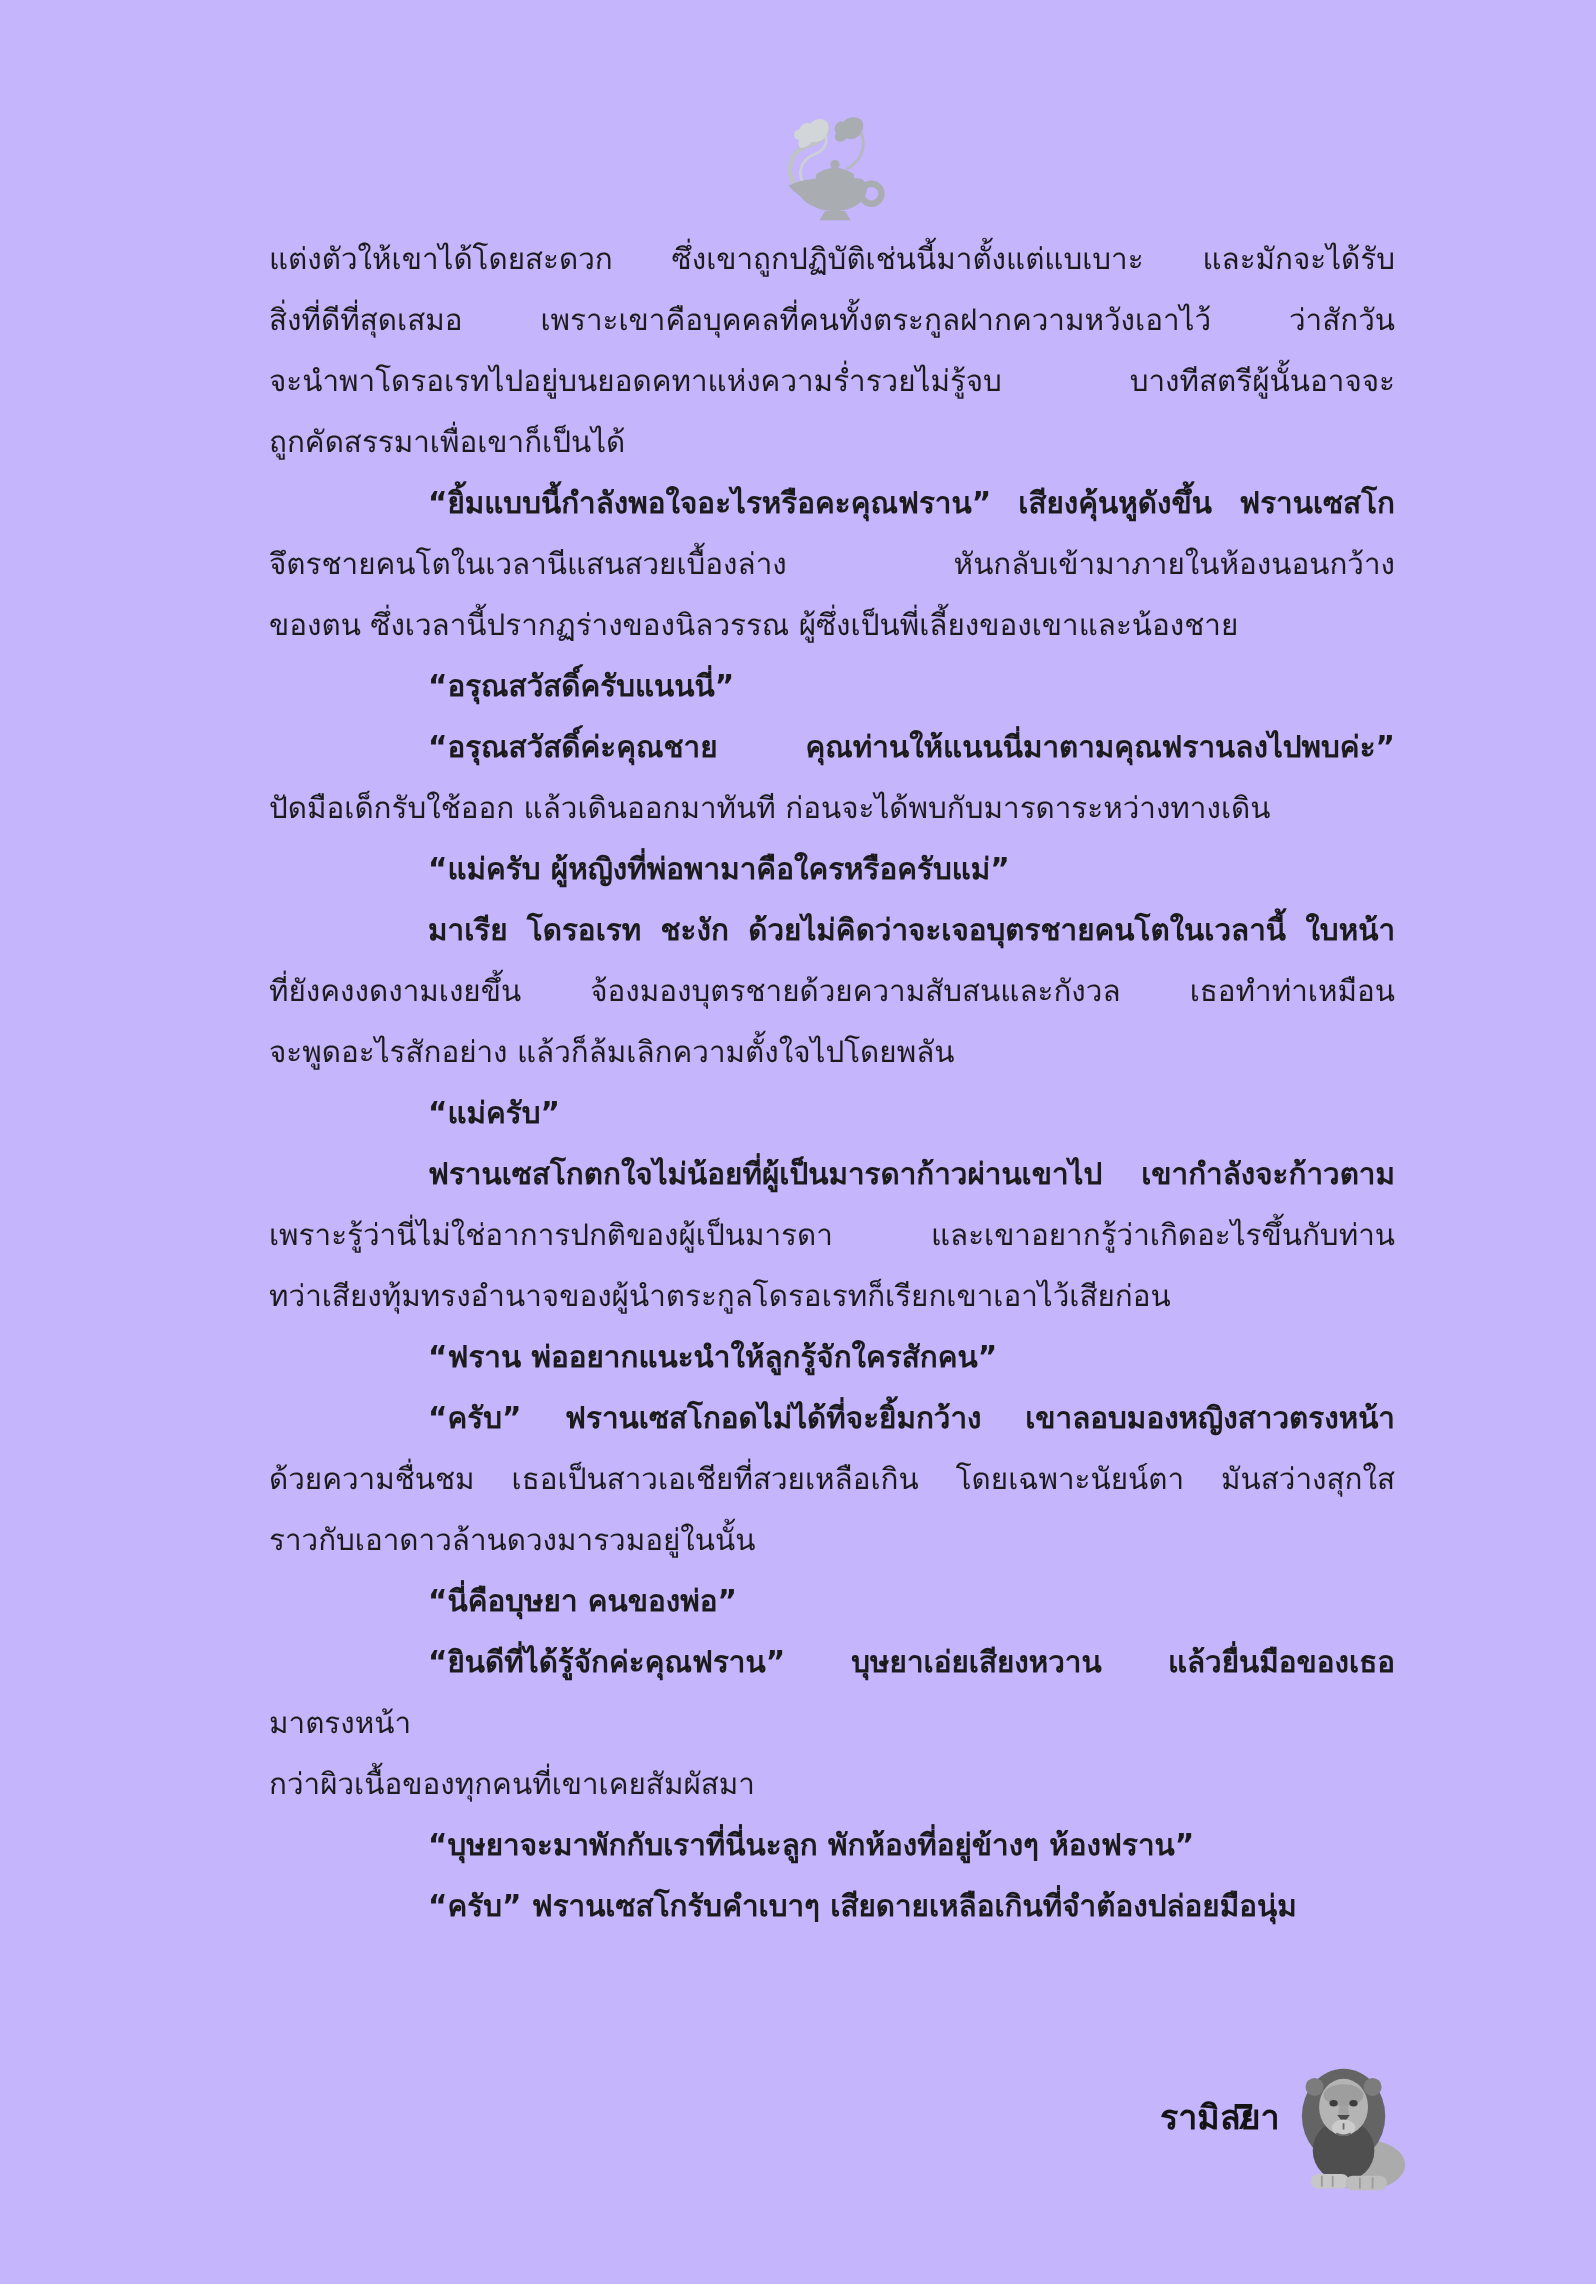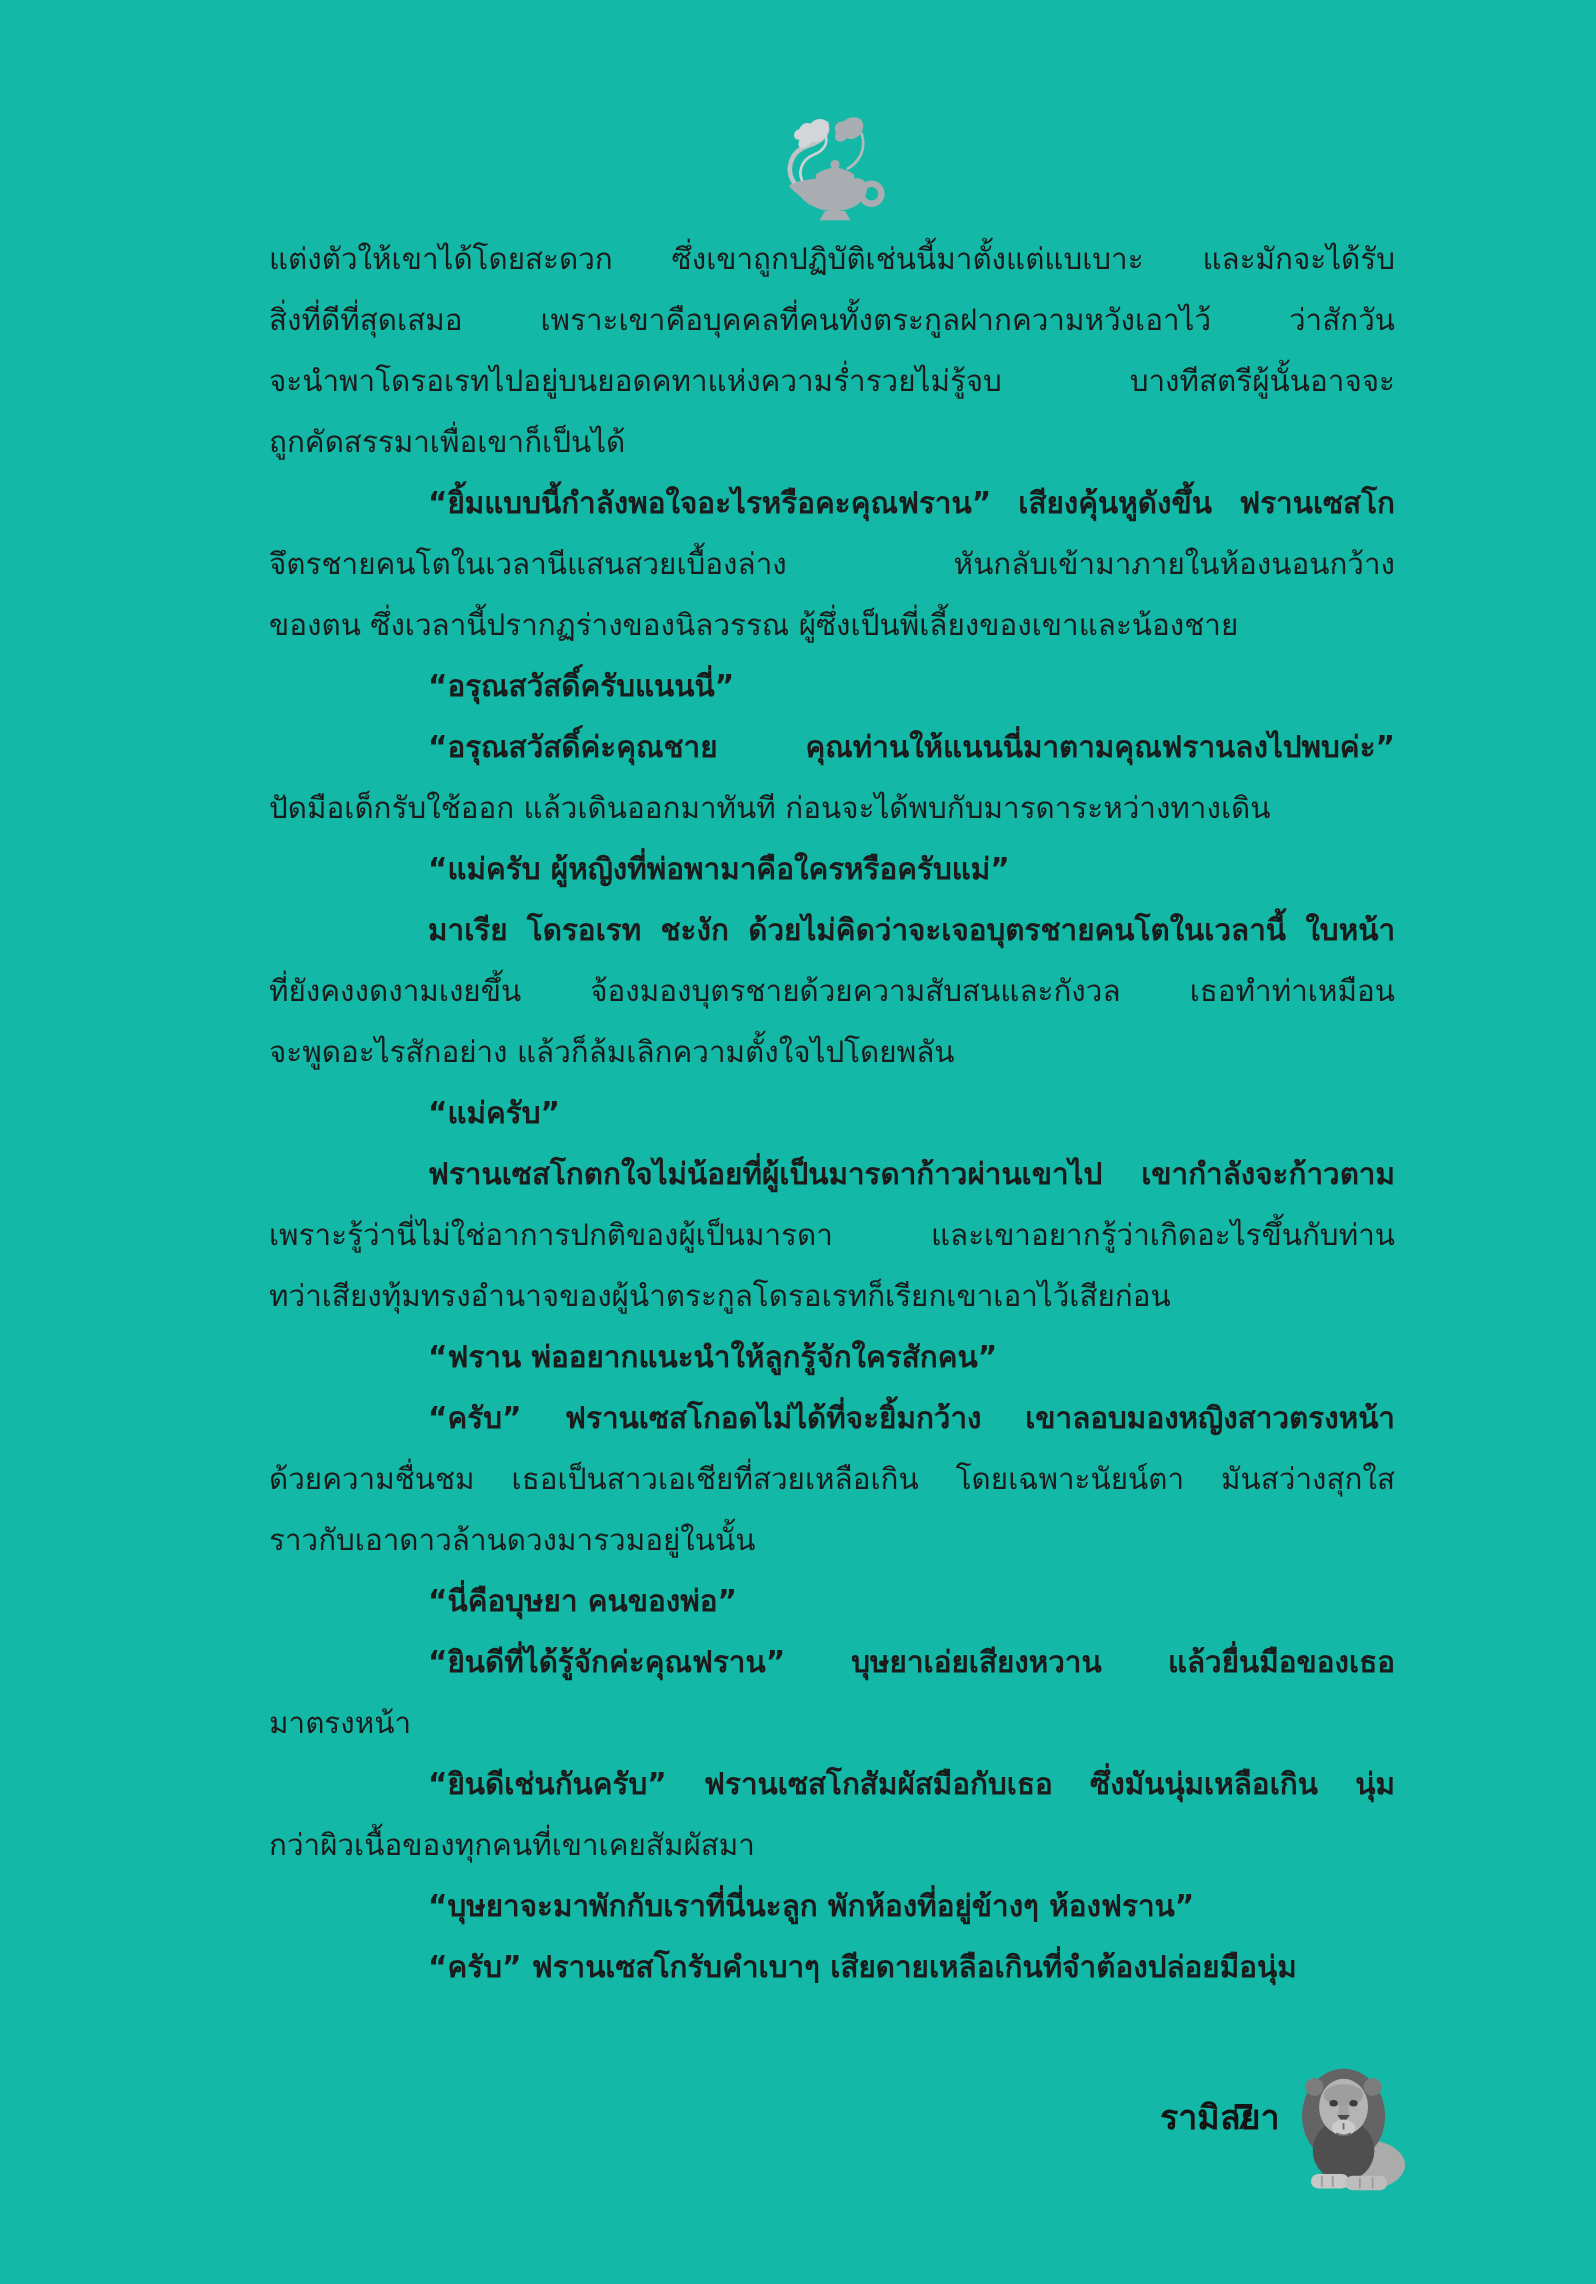--- a/index.html
+++ b/index.html
@@ -3,21 +3,21 @@
 <meta charset="utf-8">
 <style>
   html, body { margin:0; padding:0; }
   body {
     width:1597px; height:2285px;
     background:#ffffff;
     font-family:"DejaVu Sans","Liberation Sans",sans-serif;
     position:relative;
     overflow:hidden;
   }
-  .page { position:absolute; inset:0; background:#14b8a6;padding-left:44px; }
+  .page { position:absolute; inset:0; background:#c4b5fd;padding-left:44px; }
 
   
   .lamp {
     position:absolute; left:783px; top:109px;
     width:104px; height:113px;
   }
 
   
   .text-block {
     position:absolute; left:269px; top:229px; width:1126px;
@@ -87,21 +87,20 @@
       <div class="line fill indent">ฟรานเซสโกตกใจไม่น้อยที่ผู้เป็นมารดาก้าวผ่านเขาไป เขากำลังจะก้าวตาม</div>
       <div class="line fill">เพราะรู้ว่านี่ไม่ใช่อาการปกติของผู้เป็นมารดา และเขาอยากรู้ว่าเกิดอะไรขึ้นกับท่าน</div>
       <div class="line">ทว่าเสียงทุ้มทรงอำนาจของผู้นำตระกูลโดรอเรทก็เรียกเขาเอาไว้เสียก่อน</div>
       <div class="line indent">“ฟราน พ่ออยากแนะนำให้ลูกรู้จักใครสักคน”</div>
       <div class="line fill indent">“ครับ” ฟรานเซสโกอดไม่ได้ที่จะยิ้มกว้าง เขาลอบมองหญิงสาวตรงหน้า</div>
       <div class="line fill">ด้วยความชื่นชม เธอเป็นสาวเอเชียที่สวยเหลือเกิน โดยเฉพาะนัยน์ตา มันสว่างสุกใส</div>
       <div class="line">ราวกับเอาดาวล้านดวงมารวมอยู่ในนั้น</div>
       <div class="line indent">“นี่คือบุษยา คนของพ่อ”</div>
       <div class="line fill indent">“ยินดีที่ได้รู้จักค่ะคุณฟราน” บุษยาเอ่ยเสียงหวาน แล้วยื่นมือของเธอ</div>
       <div class="line">มาตรงหน้า</div>
-      <div class="line fill indent">“ยินดีเช่นกันครับ” ฟรานเซสโกสัมผัสมือกับเธอ ซึ่งมันนุ่มเหลือเกิน นุ่ม</div>
       <div class="line">กว่าผิวเนื้อของทุกคนที่เขาเคยสัมผัสมา</div>
       <div class="line indent">“บุษยาจะมาพักกับเราที่นี่นะลูก พักห้องที่อยู่ข้างๆ ห้องฟราน”</div>
       <div class="line indent">“ครับ” ฟรานเซสโกรับคำเบาๆ เสียดายเหลือเกินที่จำต้องปล่อยมือนุ่ม</div>
     </div>
 
   <div class="footer-title">รามิลยา</div>
   <div class="footer-page">7</div>
 
   <svg class="lion" viewBox="0 0 128 152" aria-hidden="true">
     <ellipse cx="80" cy="120" rx="46" ry="28" fill="#ababab"></ellipse>

